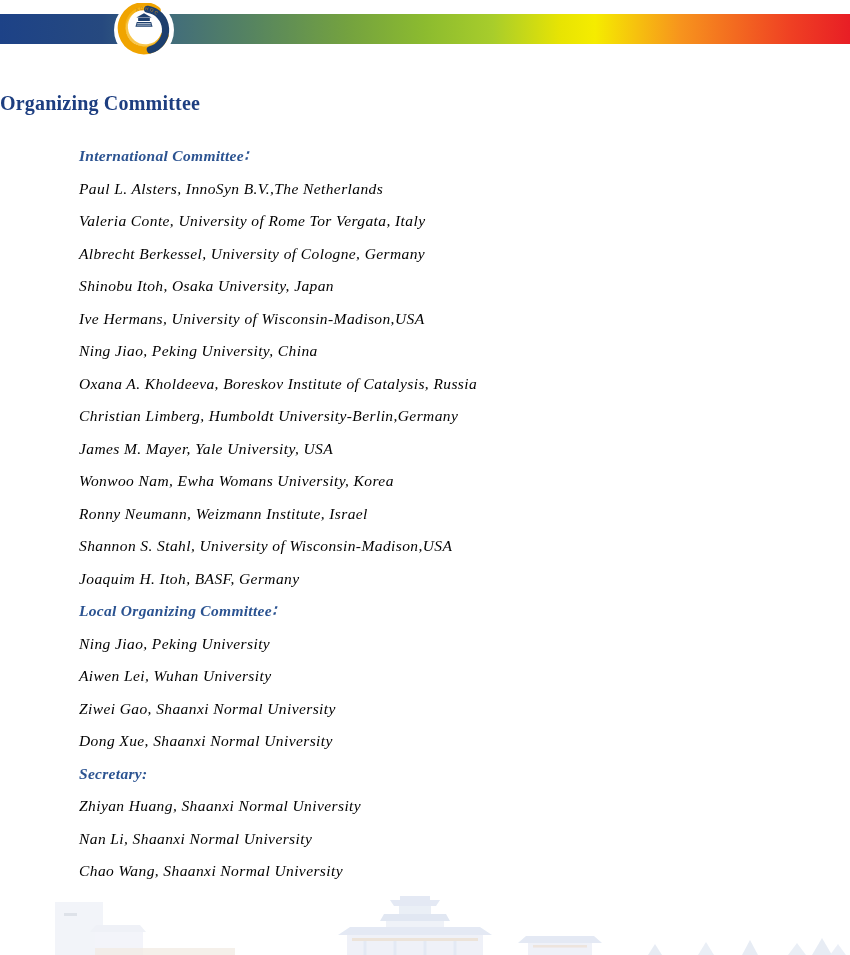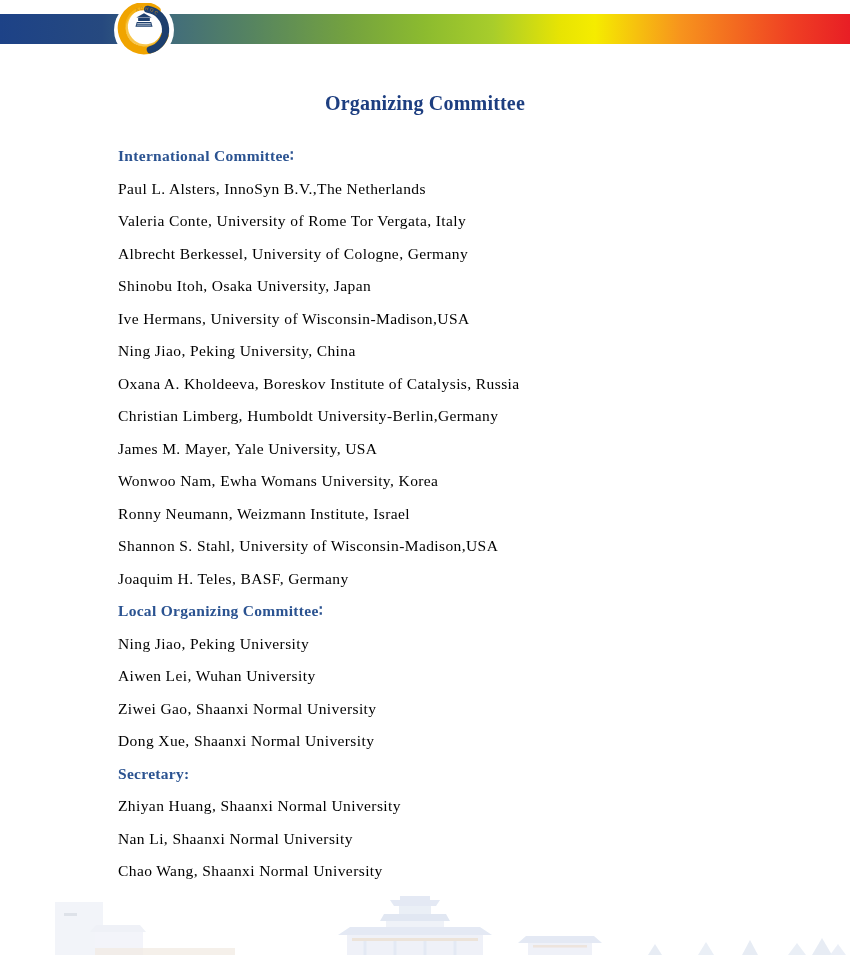--- a/index.html
+++ b/index.html
@@ -44,28 +44,28 @@
 
   
   main {
     position: absolute;
     top: 44px; left: 0;
     width: 850px;
     z-index: 2;
   }
   h1.page-title {
     margin: 46px 0 24px 0;
-    text-align: center;
+    text-align: left;
     font-size: 20px;
     line-height: 26px;
     font-weight: bold;
     color: #1d3e80;
     letter-spacing: 0.2px;
   }
-  .sections { padding-left: 118px; }
+  .sections { padding-left: 79px; font-style: italic; }
   .sections h2 {
     margin: 0;
     font-size: 15.5px;
     line-height: 32.5px;
     font-weight: bold;
     color: #2b5391;
     letter-spacing: 0.3px;
   }
   .sections section:nth-child(2) h2 { }
   .sections section:nth-child(3) h2 { }
@@ -161,21 +161,21 @@
         <p>Albrecht Berkessel, University of Cologne, Germany</p>
         <p>Shinobu Itoh, Osaka University, Japan</p>
         <p>Ive Hermans, University of Wisconsin-Madison,USA</p>
         <p>Ning Jiao, Peking University, China</p>
         <p>Oxana A. Kholdeeva, Boreskov Institute of Catalysis, Russia</p>
         <p>Christian Limberg, Humboldt University-Berlin,Germany</p>
         <p>James M. Mayer, Yale University, USA</p>
         <p>Wonwoo Nam, Ewha Womans University, Korea</p>
         <p>Ronny Neumann, Weizmann Institute, Israel</p>
         <p>Shannon S. Stahl, University of Wisconsin-Madison,USA</p>
-        <p>Joaquim H. Teles, BASF, Germany</p>
+        <p>Joaquim H. Itoh, BASF, Germany</p>
       </section>
       <section>
         <h2>Local Organizing Committee∶</h2>
         <p>Ning Jiao, Peking University</p>
         <p>Aiwen Lei, Wuhan University</p>
         <p>Ziwei Gao, Shaanxi Normal University</p>
         <p>Dong Xue, Shaanxi Normal University</p>
       </section>
       <section>
         <h2>Secretary:</h2>

